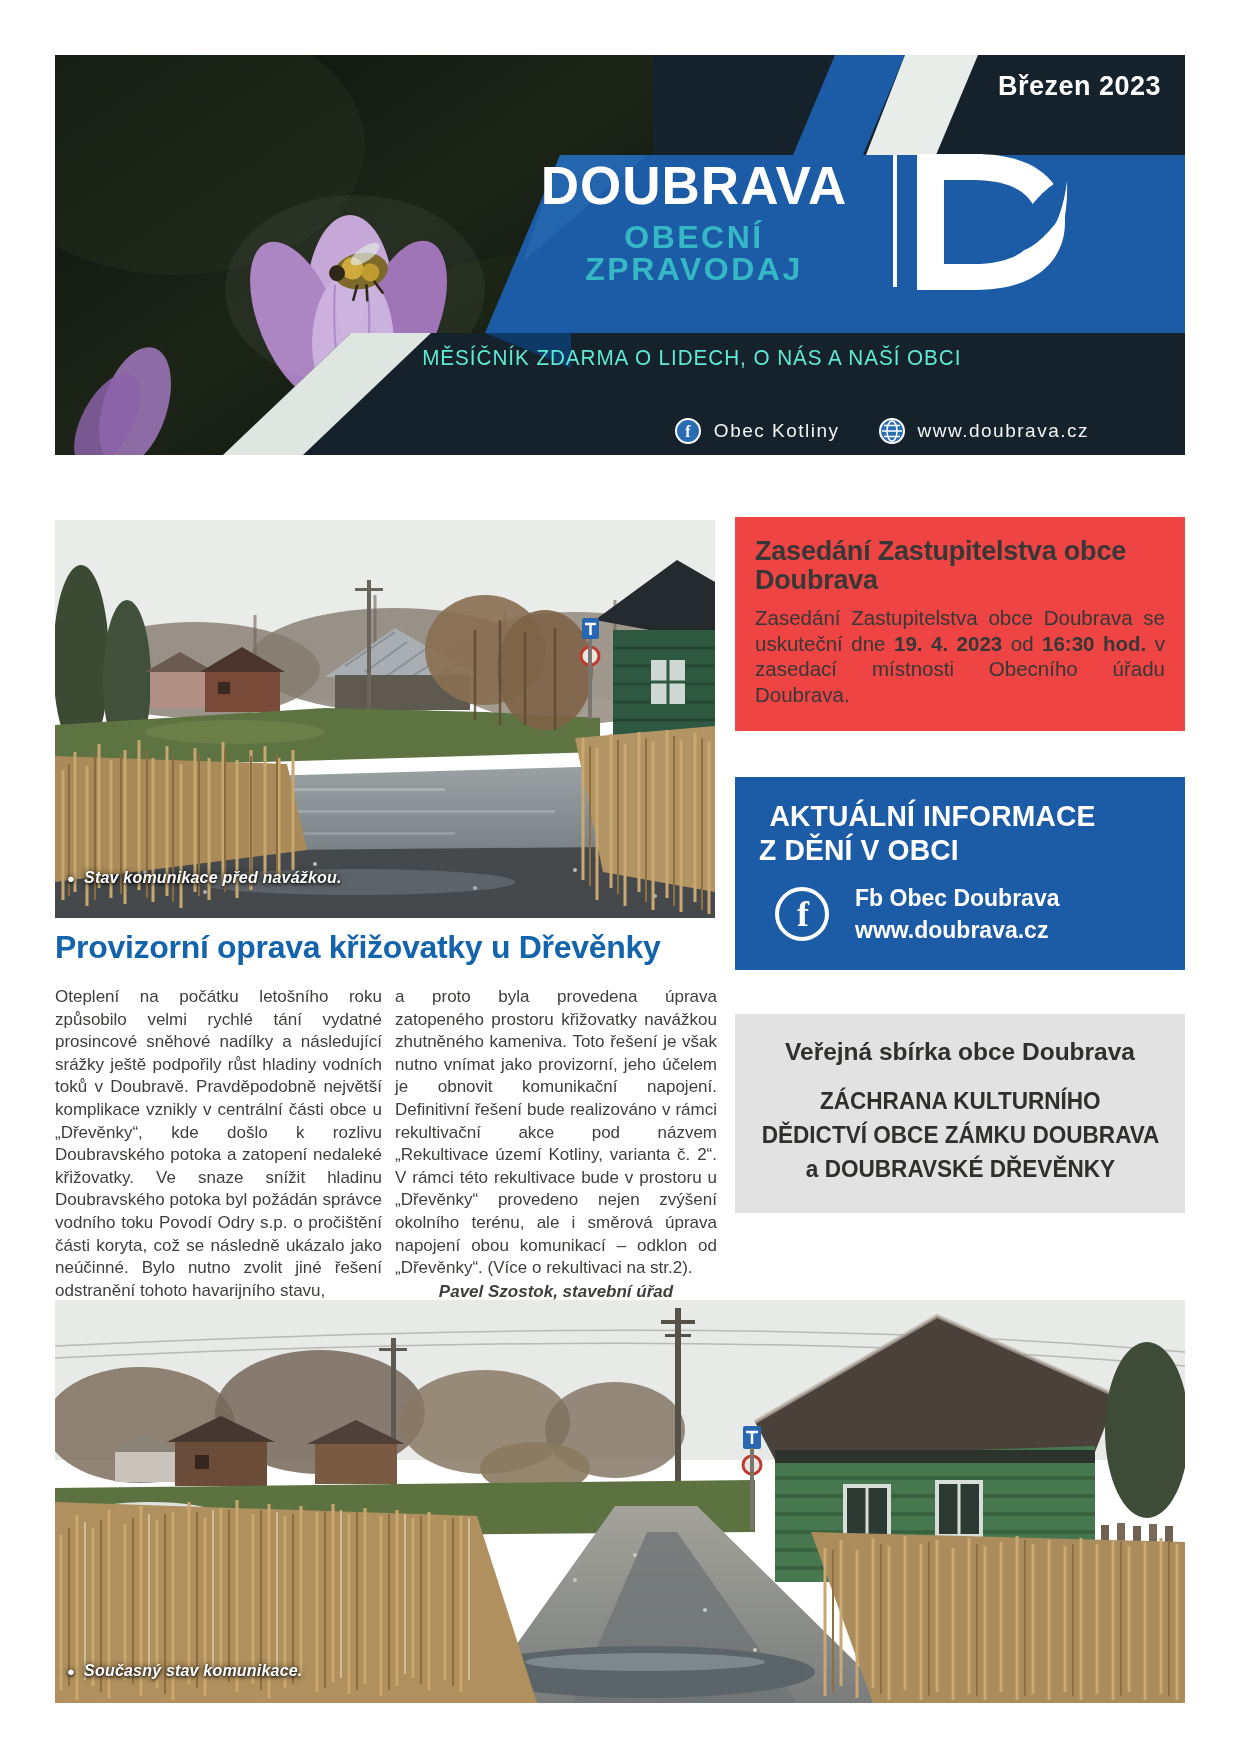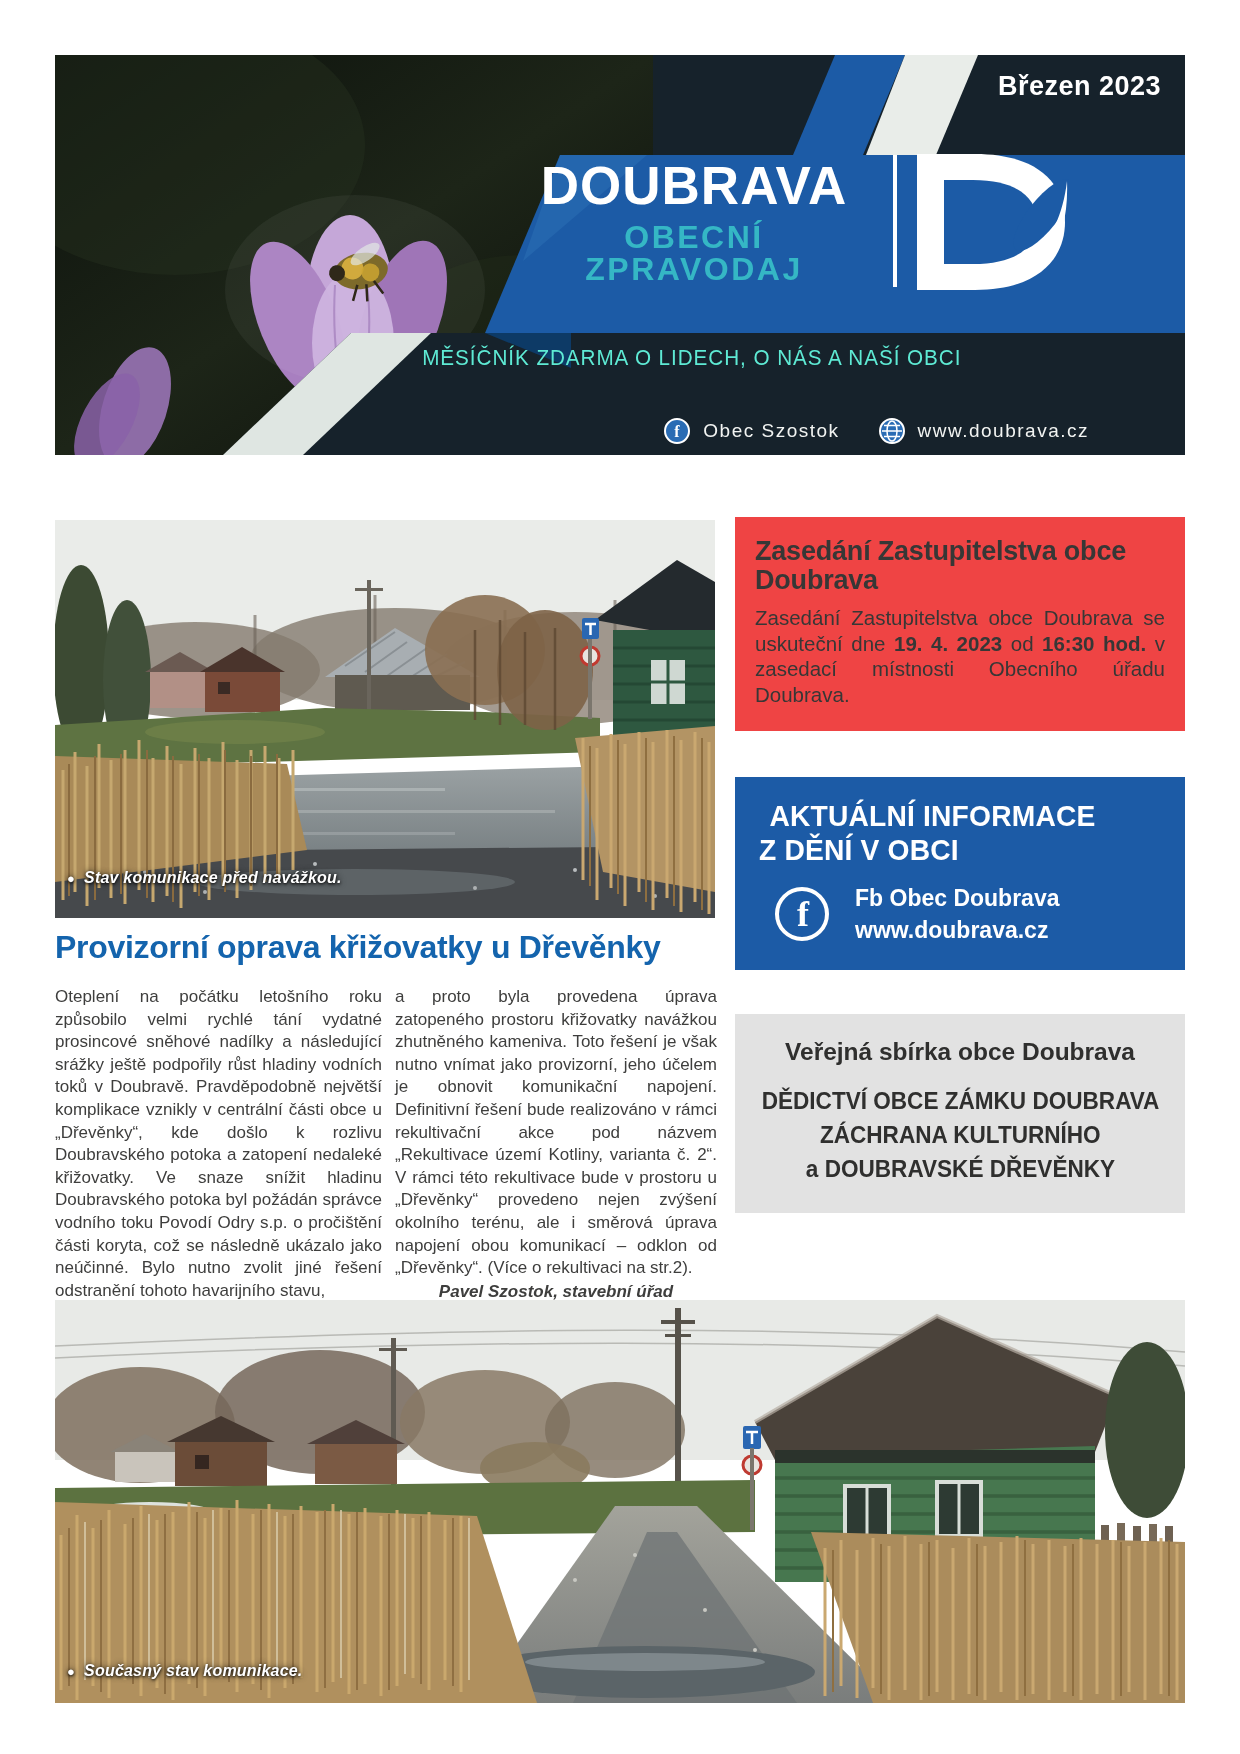--- a/index.html
+++ b/index.html
@@ -121,21 +121,21 @@
       <path d="M94,132 C134,114 152,82 150,28 C144,80 118,110 86,122 Z" fill="#ffffff"></path>
     </svg>
 
     <div class="tagline"><span class="condense">MĚSÍČNÍK ZDARMA O LIDECH, O NÁS A NAŠÍ OBCI</span></div>
 
     <div class="social-row">
       <svg width="28" height="28" viewBox="0 0 28 28">
         <circle cx="14" cy="14" r="12" fill="#2a6cb4" stroke="#ffffff" stroke-width="2"></circle>
         <text x="14" y="20" text-anchor="middle" font-family="Liberation Serif, serif" font-size="16" font-weight="bold" fill="#ffffff">f</text>
       </svg>
-      <span class="label">Obec Szostok</span>
+      <span class="label">Obec Kotliny</span>
       <span class="sp"></span>
       <svg width="28" height="28" viewBox="0 0 28 28">
         <circle cx="14" cy="14" r="12" fill="#2a6cb4" stroke="#ffffff" stroke-width="2"></circle>
         <ellipse cx="14" cy="14" rx="5" ry="10" fill="none" stroke="#ffffff" stroke-width="1.5"></ellipse>
         <path d="M4,14 H24 M6,8.5 H22 M6,19.5 H22" stroke="#ffffff" stroke-width="1.5" fill="none"></path>
       </svg>
       <span class="label">www.doubrava.cz</span>
     </div>
   </header>
 
@@ -231,22 +231,22 @@
         </svg>
         <div class="info-links">
           <div>Fb Obec Doubrava</div>
           <div>www.doubrava.cz</div>
         </div>
       </div>
     </div>
 
     <div class="box donation-box">
       <div class="t1">Veřejná sbírka obce Doubrava</div>
+      <div class="caps"><span class="condense">ZÁCHRANA KULTURNÍHO</span></div>
       <div class="caps"><span class="condense">DĚDICTVÍ OBCE ZÁMKU DOUBRAVA</span></div>
-      <div class="caps"><span class="condense">ZÁCHRANA KULTURNÍHO</span></div>
       <div class="caps"><span class="condense">a DOUBRAVSKÉ DŘEVĚNKY</span></div>
     </div>
 
   </aside>
 
   <figure class="photo photo-bottom" style="margin:0">
     <svg width="1130" height="403" viewBox="0 0 1130 403">
       <defs>
         <linearGradient id="gR2" x1="0" y1="0" x2="0" y2="1">
           <stop offset="0" stop-color="#a3a39b"></stop>

